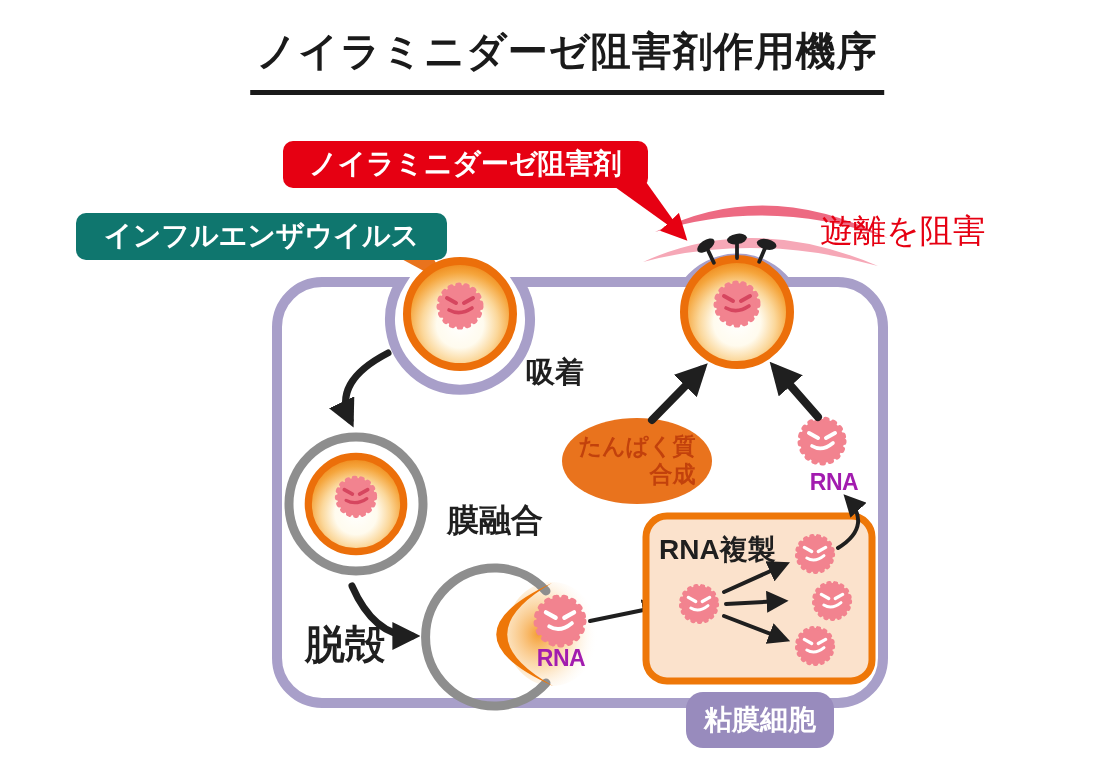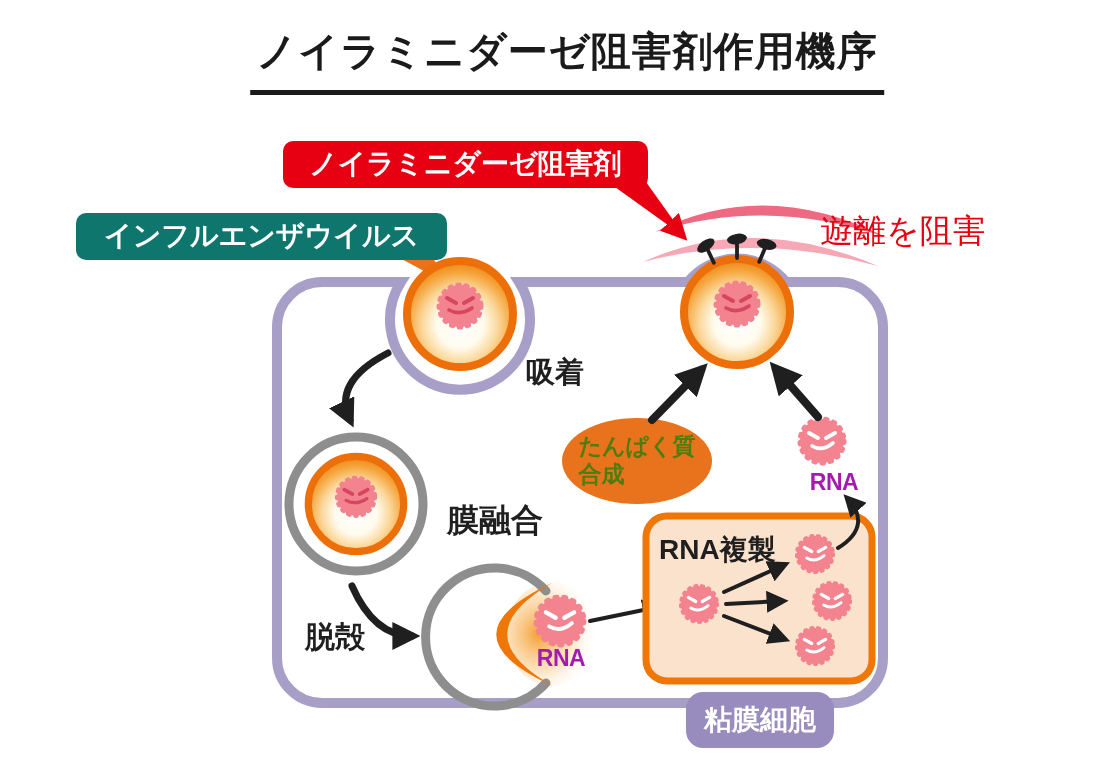--- a/index.html
+++ b/index.html
@@ -19,28 +19,28 @@
     border-radius:10px;line-height:1.1;
   }
   .pill.red{background:#e60012;left:283px;top:141px;padding:8px 26px;}
   .pill.orange{background:#0f766e;left:76px;top:213px;padding:8px 28px;font-family:Liberation Serif, serif;}
   .redtext{
     left:820px;top:209px;color:#e60012;font-size:33px;font-weight:400;white-space:nowrap;
   }
   .step{color:#1f1f1f;font-weight:600;white-space:nowrap;margin-left:9px;}
   .adsorption{left:517px;top:353px;font-size:29px;}
   .fusion{left:438px;top:499px;font-size:32px;}
-  .uncoat{left:296px;top:617px;font-size:30px;text-align:center;}
+  .uncoat{left:296px;top:617px;font-size:40px;text-align:center;}
   .rnasmall{color:#a21caf;font-weight:600;font-size:23px;letter-spacing:-0.5px;transform:translateX(-50%);}
   .rna1{left:561px;top:645px;}
   .rna2{left:834px;top:469px;}
   .rnarep{left:659px;top:531px;font-size:28px;font-weight:600;color:#1f1f1f;white-space:nowrap;}
   .protein{
     left:637px;top:461px;transform:translate(-50%,-50%);
-    color:#4d7c0f;font-weight:700;font-size:23px;text-align:left;line-height:1.2;white-space:nowrap;
+    color:#c2410c;font-weight:700;font-size:23px;text-align:right;line-height:1.2;white-space:nowrap;
   }
   .mucosal{
     left:686px;top:692px;background:#988bbd;color:#fff;font-weight:700;font-size:28px;
     padding:9px 18px;border-radius:17px;white-space:nowrap;
   }
 </style>
 </head>
 <body>
 
 <div id="canvas">

